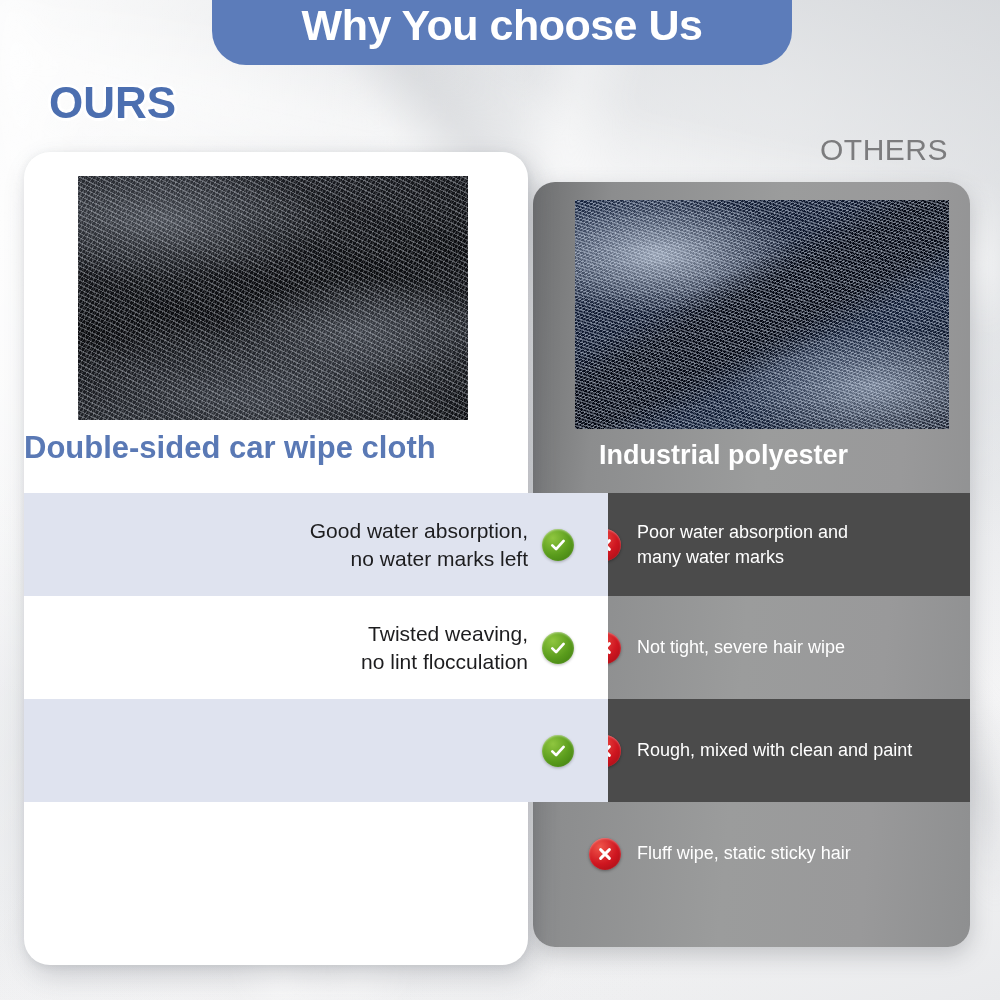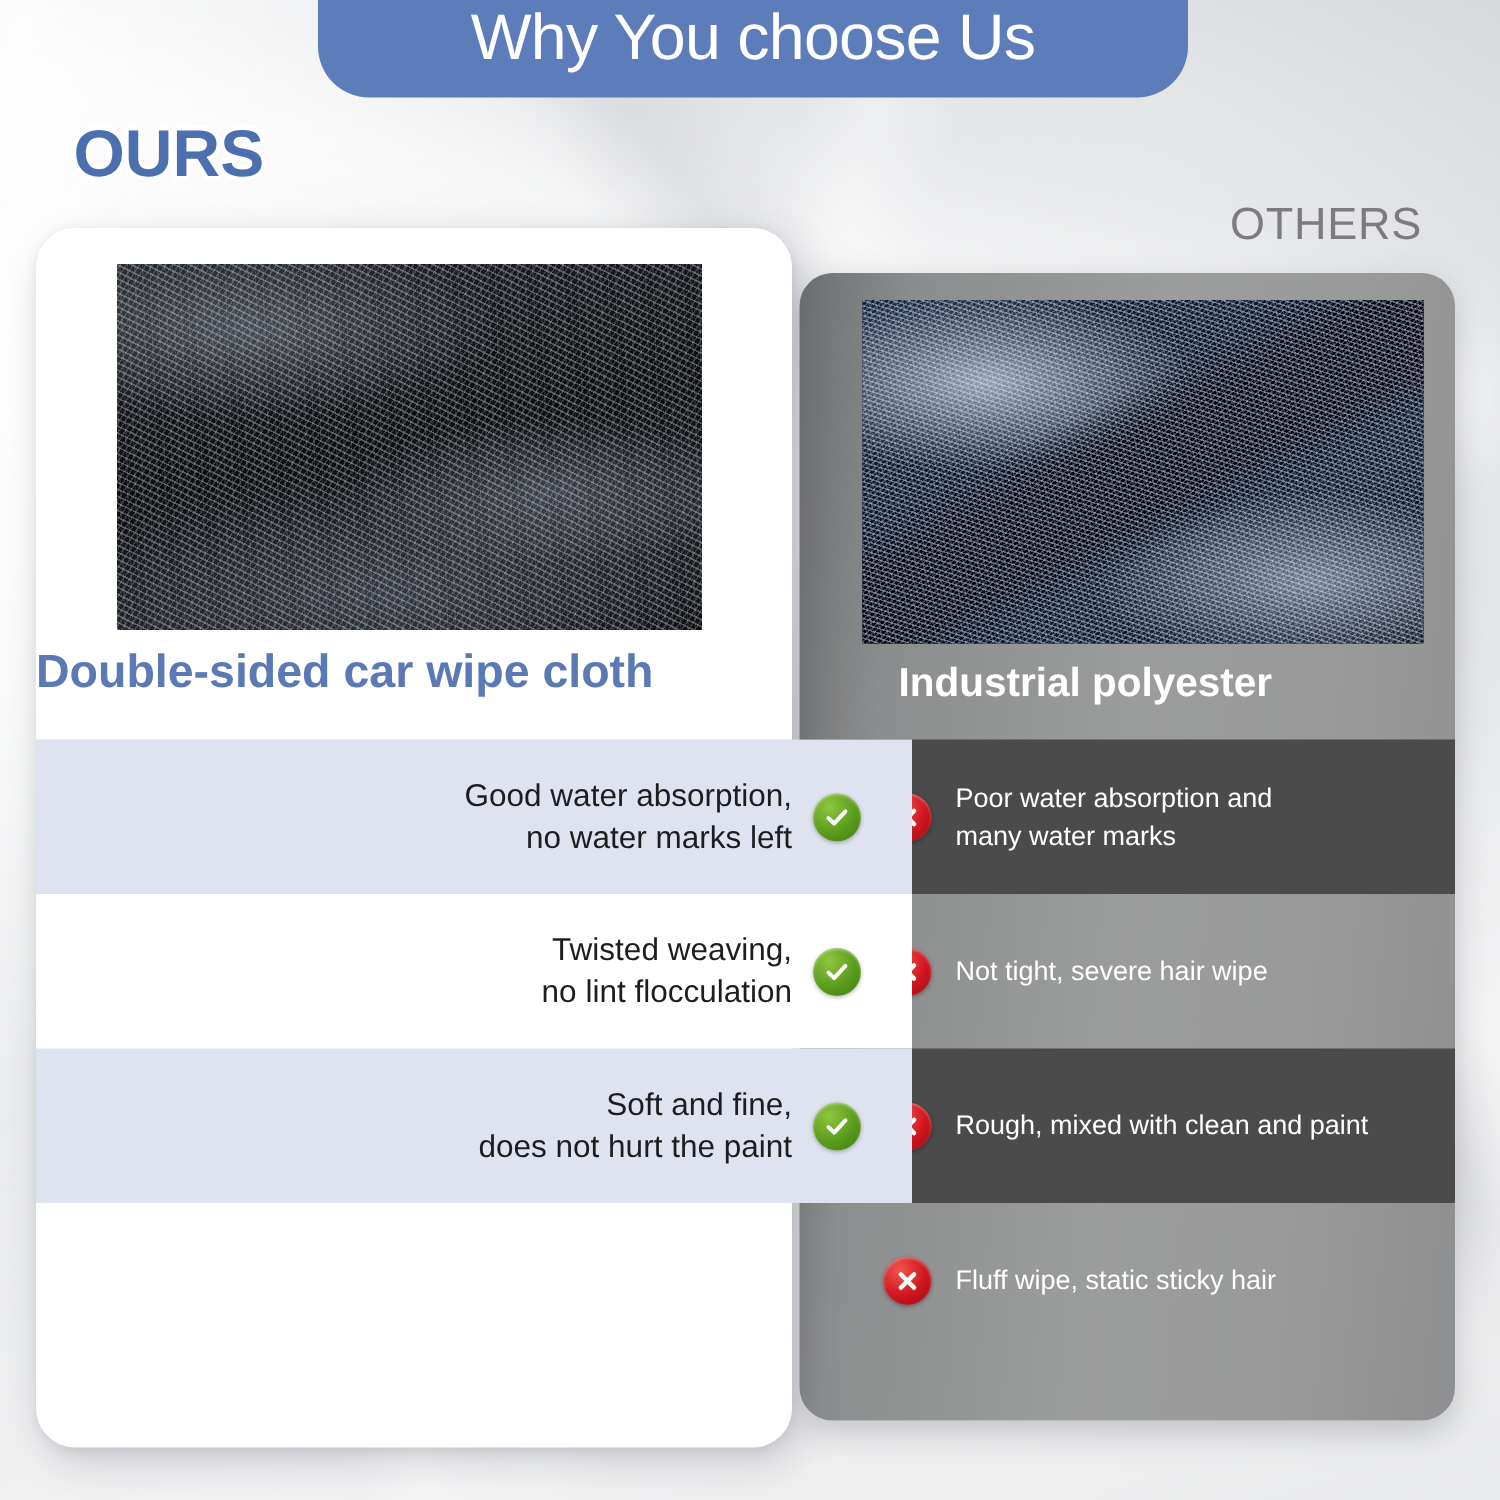--- a/index.html
+++ b/index.html
@@ -50,21 +50,21 @@
     background: #5c7cba;
     border-radius: 0 0 34px 34px;
     display: flex;
     align-items: center;
     justify-content: center;
     z-index: 40;
   }
   #header-title {
     color: #ffffff;
     font-size: 43px;
-    font-weight: normal;
+    font-weight: bold;
     letter-spacing: -0.5px;
     line-height: 1;
     padding-bottom: 4px;
     white-space: nowrap;
   }
 
   
   #ours-label {
     position: absolute;
     left: 49px;
@@ -294,22 +294,20 @@
   <div class="ours-row plain">
     <div class="ours-text">Twisted weaving,
 no lint flocculation</div>
     <div class="badge badge-check">
       <svg width="20" height="20" viewBox="0 0 20 20">
           <path d="M4.3 10.4 L8.1 14.1 L15.6 5.9" fill="none" stroke="#ffffff" stroke-width="2.7" stroke-linecap="round" stroke-linejoin="round"></path>
         </svg>
     </div>
   </div>
   <div class="ours-row shade">
-    <div class="ours-text">Soft and fine,
-does not hurt the paint</div>
     <div class="badge badge-check">
       <svg width="20" height="20" viewBox="0 0 20 20">
           <path d="M4.3 10.4 L8.1 14.1 L15.6 5.9" fill="none" stroke="#ffffff" stroke-width="2.7" stroke-linecap="round" stroke-linejoin="round"></path>
         </svg>
     </div>
   </div>
 </div>
 
 <div id="others-rows">
   <div class="others-row shade">

